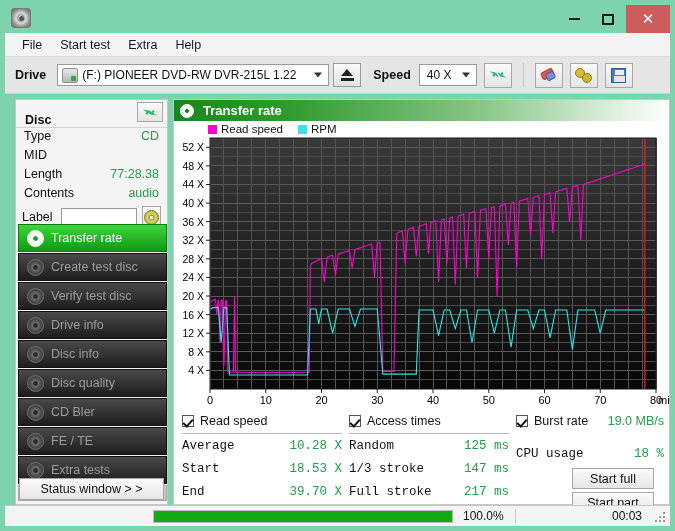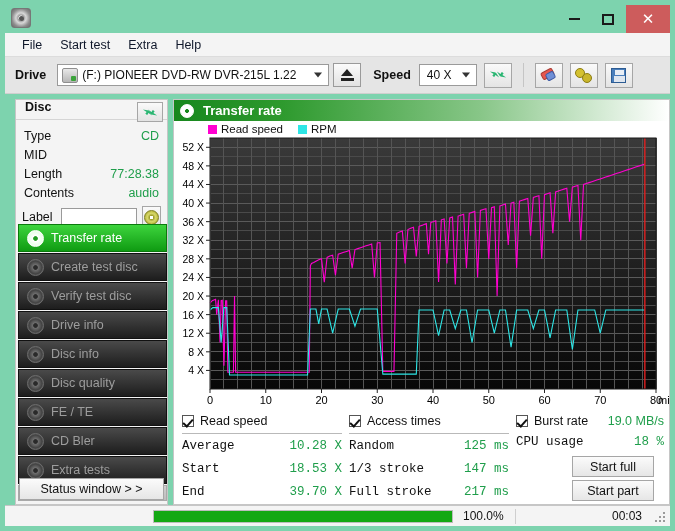--- a/index.html
+++ b/index.html
@@ -125,22 +125,22 @@
   }
   .floppy-ico::before { content:""; position:absolute; left:3px; top:1px; width:9px; height:5px; background:#e9eef5; }
   .floppy-ico::after { content:""; position:absolute; left:2px; bottom:0; width:11px; height:6px; background:#dfe6ef; }
 
   
   .leftpanel {
     position: absolute; left: 10px; top: 94px; width: 153px; height: 406px;
     background: #f4f4f4; border: 1px solid #c6c6c6;
   }
   .disc-head {
-    position: absolute; left: 0; top: 0; width: 151px; height: 20px;
-    border-bottom: 1px solid #d5d5d5; display: flex; align-items: flex-start;
+    position: absolute; left: 0; top: 0; width: 151px; height: 28px;
+    border-bottom: 1px solid #d5d5d5; display: flex; align-items: flex-end;
   }
   .disc-head-label { font-size: 12.5px; font-weight: bold; color: #111; margin-left: 9px; }
   .refresh-btn {
     position: absolute; right: 4px; top: 2px; width: 26px; height: 20px;
     background: linear-gradient(#fafafa,#e3e3e3); border: 1px solid #a6a6a6;
     display: flex; align-items: center; justify-content: center;
   }
   .disc-rows { position: absolute; left: 0; top: 26px; width: 151px; }
   .disc-row { height: 19px; display: flex; align-items: center; padding: 0 8px; }
   .disc-key { font-size: 12.5px; color: #111; }
@@ -387,25 +387,25 @@
       <div class="navbtn">
         <span class="nav-ico"></span>
         <span>Disc info</span>
       </div>
       <div class="navbtn">
         <span class="nav-ico"></span>
         <span>Disc quality</span>
       </div>
       <div class="navbtn">
         <span class="nav-ico"></span>
+        <span>CD Bler</span>
+      </div>
+      <div class="navbtn">
+        <span class="nav-ico"></span>
         <span>FE / TE</span>
-      </div>
-      <div class="navbtn">
-        <span class="nav-ico"></span>
-        <span>CD Bler</span>
       </div>
       <div class="navbtn">
         <span class="nav-ico"></span>
         <span>Extra tests</span>
       </div>
       <div class="navspacer"></div>
     </div>
 
     <div class="statuswin">Status window &gt; &gt;</div>
   </div>
@@ -585,21 +585,21 @@
           <span class="stat-val">217 ms</span>
         </div>
       </div>
 
       <div class="statcol col3">
         <div class="chk-row">
           <span class="chkbox"></span>
           <span class="chk-label">Burst rate</span>
           <span class="chk-extra">19.0 MB/s</span>
         </div>
-        <div class="stat-row" style="margin-top:0;">
+        <div class="stat-row" style="margin-top:12px;">
           <span>CPU usage</span>
           <span class="stat-val">18 %</span>
         </div>
         <div class="sbtn">Start full</div>
         <div class="sbtn">Start part</div>
       </div>
     </div>
   </div>
 
   <div class="statusbar">

